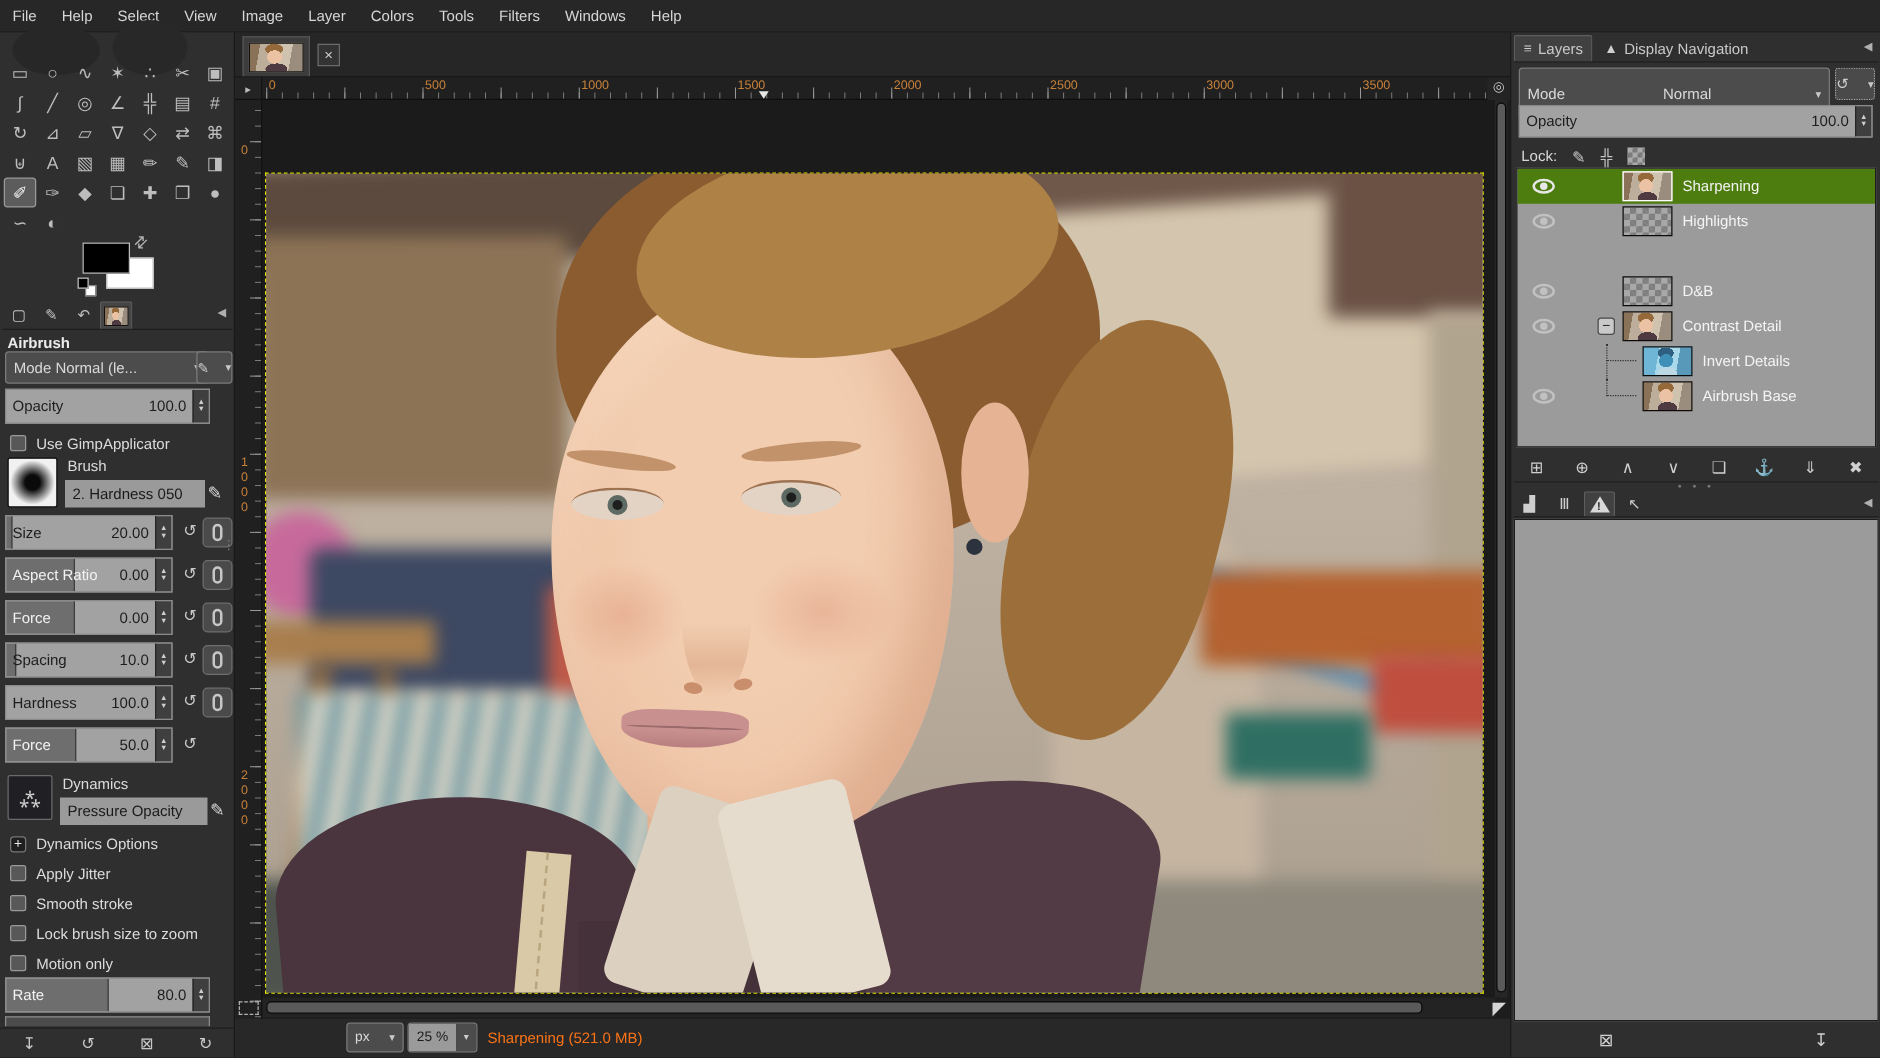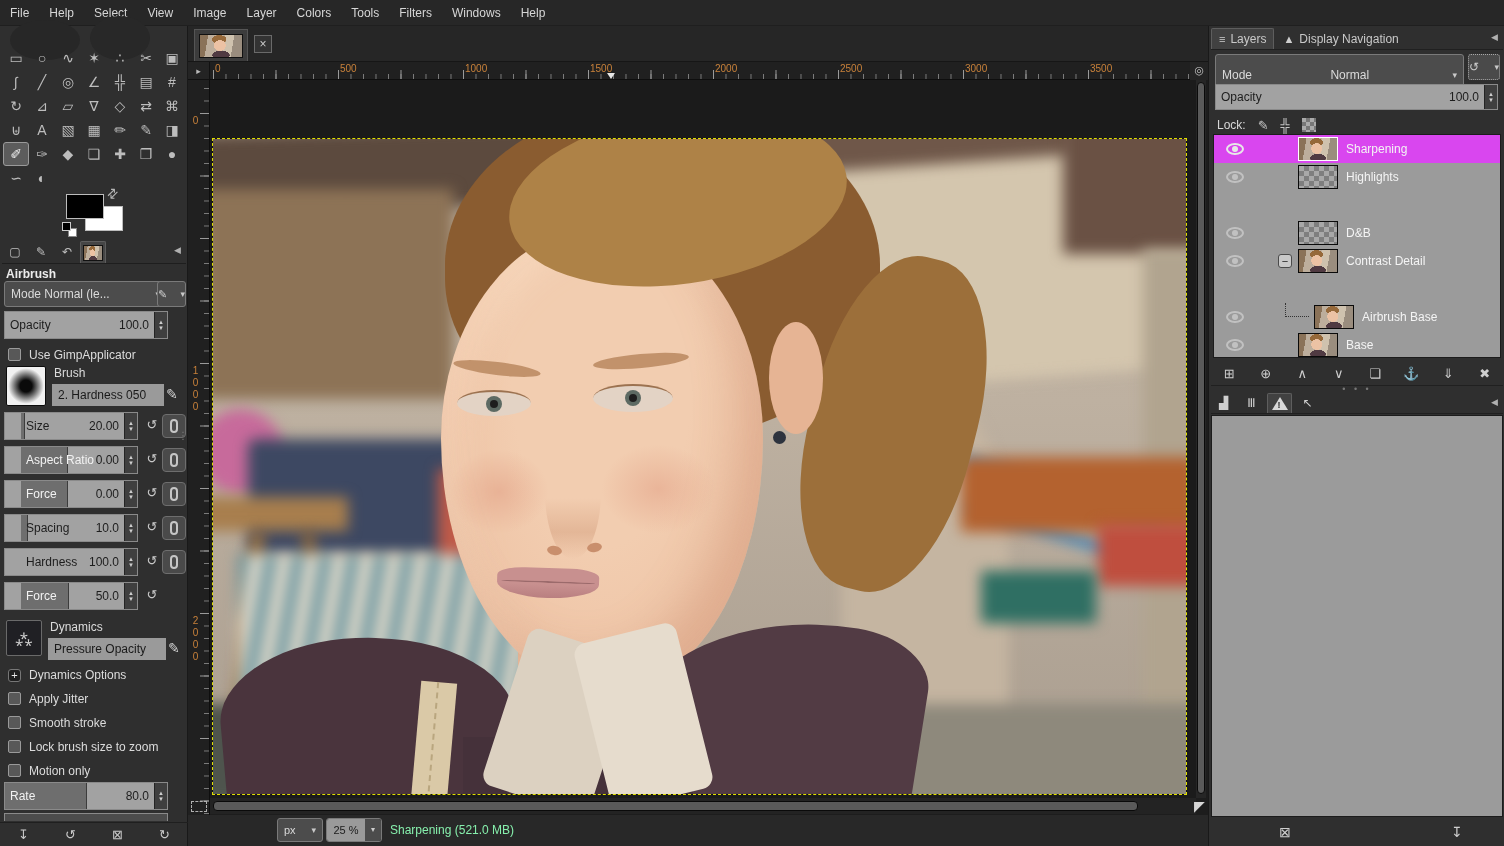--- a/index.html
+++ b/index.html
@@ -74,21 +74,21 @@
 
   #brush-thumb { position:absolute; left:6px; top:102px; width:40px; height:40px; background:#f1f1f1;
     border:1px solid #0c0c0c; border-radius:2px;
     background-image:radial-gradient(circle at 50% 50%, #0a0a0a 0 22%, rgba(10,10,10,.55) 42%, rgba(255,255,255,0) 66%); }
   #brush-label { position:absolute; left:54px; top:102px; color:#dcdcdc; }
   #brush-value { position:absolute; left:52px; top:120px; width:112px; height:22px; background:#9a9a9a;
     color:#1a1a1a; line-height:22px; padding-left:6px; overflow:hidden; white-space:nowrap; }
   .edit-btn { position:absolute; color:#d5d5d5; font-size:14px; }
   #brush-edit { left:166px; top:122px; }
 
-  #to-sliders .spinscale { left:4px; width:134px;padding-left:16px; }
+  #to-sliders .spinscale { left:4px; width:134px; }
   .reset-ic { position:absolute; left:144px; width:16px; height:16px; color:#c9c9c9; font-size:13px; text-align:center; }
   .pin-btn { position:absolute; left:162px; width:24px; height:24px; background:#4a4a4a;
     border:1px solid #6e6e6e; border-radius:4px; display:flex; align-items:center; justify-content:center; }
   .pin-ic { width:8px; height:14px; border:2px solid #c6c6c6; border-radius:4px; }
 
   #dyn-thumb { position:absolute; left:6px; top:356px; width:36px; height:36px; background:#202024;
     border:1px solid #6a6a6a; border-radius:2px; color:#cfcfcf; font-size:15px;
     display:flex; align-items:center; justify-content:center; }
   #dyn-label { position:absolute; left:50px; top:356px; color:#dcdcdc; }
   #dyn-value { position:absolute; left:48px; top:374px; width:118px; height:22px; background:#9a9a9a;
@@ -215,21 +215,21 @@
     border:1px dashed #b0b0b0; }
   #nav-btn { position:absolute; left:1006px; top:772px; color:#d6d6d6; font-size:14px; line-height:16px; }
 
   #statusbar { position:absolute; left:0; top:789px; width:1020px; height:31px; background:#282828;
     display:flex; align-items:center; }
   #unit-dd { position:absolute; left:89px; top:3px; width:46px; height:24px; font-size:11px; }
   #zoom-dd { position:absolute; left:138px; top:3px; width:56px; height:24px; display:flex;
     border:1px solid #7a7a7a; border-radius:3px; overflow:hidden; }
   #zoom-dd .zval { flex:1; background:#9a9a9a; color:#1b1b1b; font-size:11px; text-align:center; line-height:22px; }
   #zoom-dd .zarr { width:16px; background:#4c4c4c; color:#ccc; font-size:8px; text-align:center; line-height:22px; }
-  #status-msg { position:absolute; left:202px; top:0; height:31px; line-height:31px; color:#86efac; }
+  #status-msg { position:absolute; left:202px; top:0; height:31px; line-height:31px; color:#f97316; }
 
   
   #right-dock { position:absolute; left:1208px; top:26px; width:296px; height:820px; background:#2f2f2f;
     border-left:1px solid #191919; }
   #layers-tabbar { position:absolute; left:2px; top:2px; width:292px; height:22px; display:flex; gap:2px;
     border-bottom:1px solid #202020; }
   .rtab { height:21px; display:flex; align-items:center; gap:5px; padding:0 7px; color:#c9c9c9; }
   .rtab.active { background:#414141; border:1px solid #5e5e5e; border-bottom:none; border-radius:2px 2px 0 0; }
   .rtab-ic { font-size:11px; color:#cfcfcf; }
   #rtab-collapse { position:absolute; right:6px; top:6px; color:#b0b0b0; font-size:9px; }
@@ -244,21 +244,21 @@
   #lock-row { position:absolute; left:8px; top:90px; display:flex; align-items:center; gap:12px; height:18px; }
   .lock-ic { color:#c5c5c5; font-size:13px; }
   .checker-sm { width:14px; height:14px; background-color:#aaa;
     background-image:linear-gradient(45deg,#777 25%,transparent 25% 75%,#777 75%),
                      linear-gradient(45deg,#777 25%,transparent 25% 75%,#777 75%);
     background-size:8px 8px; background-position:0 0,4px 4px; }
 
   #layers-list { position:absolute; left:4px; top:108px; width:288px; height:224px; background:#9b9b9b;
     border:1px solid #1c1c1c; overflow:hidden; }
   .lrow { position:absolute; left:0; width:286px; height:28px; color:#f4f4f4; }
-  .lrow.selected { background:#d946ef; }
+  .lrow.selected { background:#4d7c0f; }
   .eye { position:absolute; left:12px; top:8px; width:18px; height:12px; border:2px solid #e8e8e8;
     border-radius:50%; opacity:.5; }
   .eye::after { content:""; position:absolute; left:4px; top:1px; width:6px; height:6px;
     background:#e8e8e8; border-radius:50%; }
   .eye.bright { opacity:1; }
   .expander { position:absolute; left:64px; top:7px; width:14px; height:14px; background:#c9c9c9;
     border:1px solid #4a4a4a; border-radius:3px; color:#222; font-size:11px; line-height:12px; text-align:center; }
   .tree-v { position:absolute; left:71px; top:0; height:28px; border-left:1px dotted #333; }
   .tree-v.half { height:14px; }
   .tree-h { position:absolute; left:71px; top:13px; width:24px; border-top:1px dotted #333; }
@@ -799,32 +799,33 @@
           <div class="eye"></div>
           <div class="thumb checker"></div>
           <div class="lname">D&amp;B</div>
         </div>
         <div class="lrow" style="top: 112px;">
           <div class="eye"></div>
           <div class="expander">−</div>
           <div class="thumb mini-photo"></div>
           <div class="lname">Contrast Detail</div>
         </div>
+        <div class="lrow" style="top: 140px;">
+          <div class="tree-v"></div>
+          <div class="tree-h"></div>
+          <div class="thumb mini-photo mini-photo--invert child"></div>
+          <div class="lname child">Invert Details</div>
+        </div>
         <div class="lrow" style="top: 168px;">
           <div class="eye"></div>
           <div class="tree-v half"></div>
           <div class="tree-h"></div>
           <div class="thumb mini-photo child"></div>
           <div class="lname child">Airbrush Base</div>
         </div>
-        <div class="lrow" style="top: 196px;">
-          <div class="eye"></div>
-          <div class="thumb mini-photo"></div>
-          <div class="lname">Base</div>
-        </div>
       </div>
     <div id="layer-actions">
         <div class="act-btn">
           <div class="act-glyph">⊞</div>
         </div>
         <div class="act-btn">
           <div class="act-glyph">⊕</div>
         </div>
         <div class="act-btn">
           <div class="act-glyph">∧</div>

